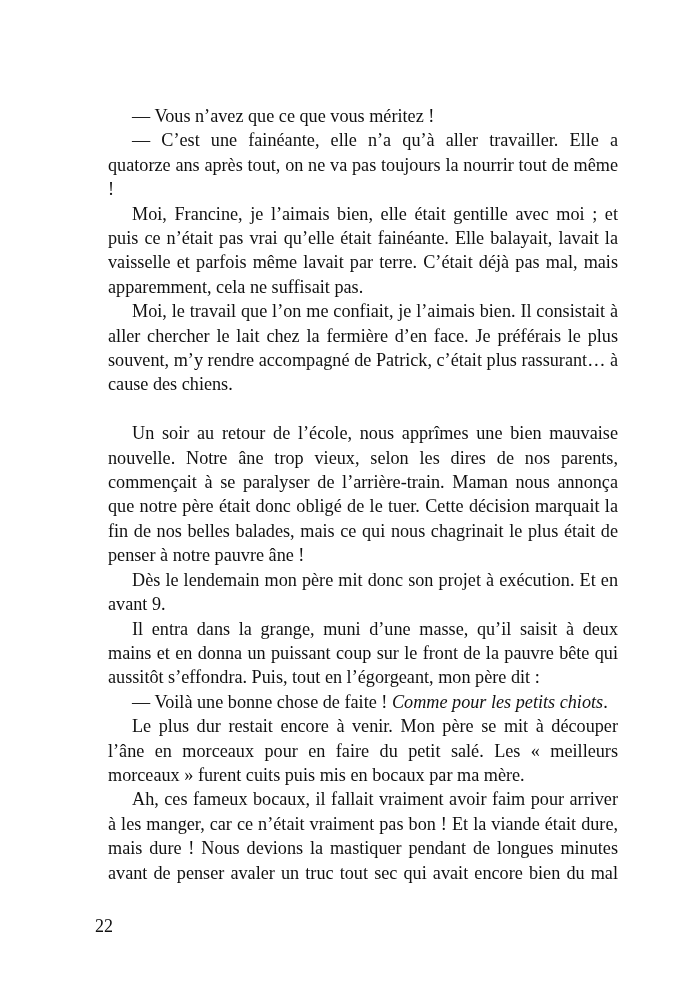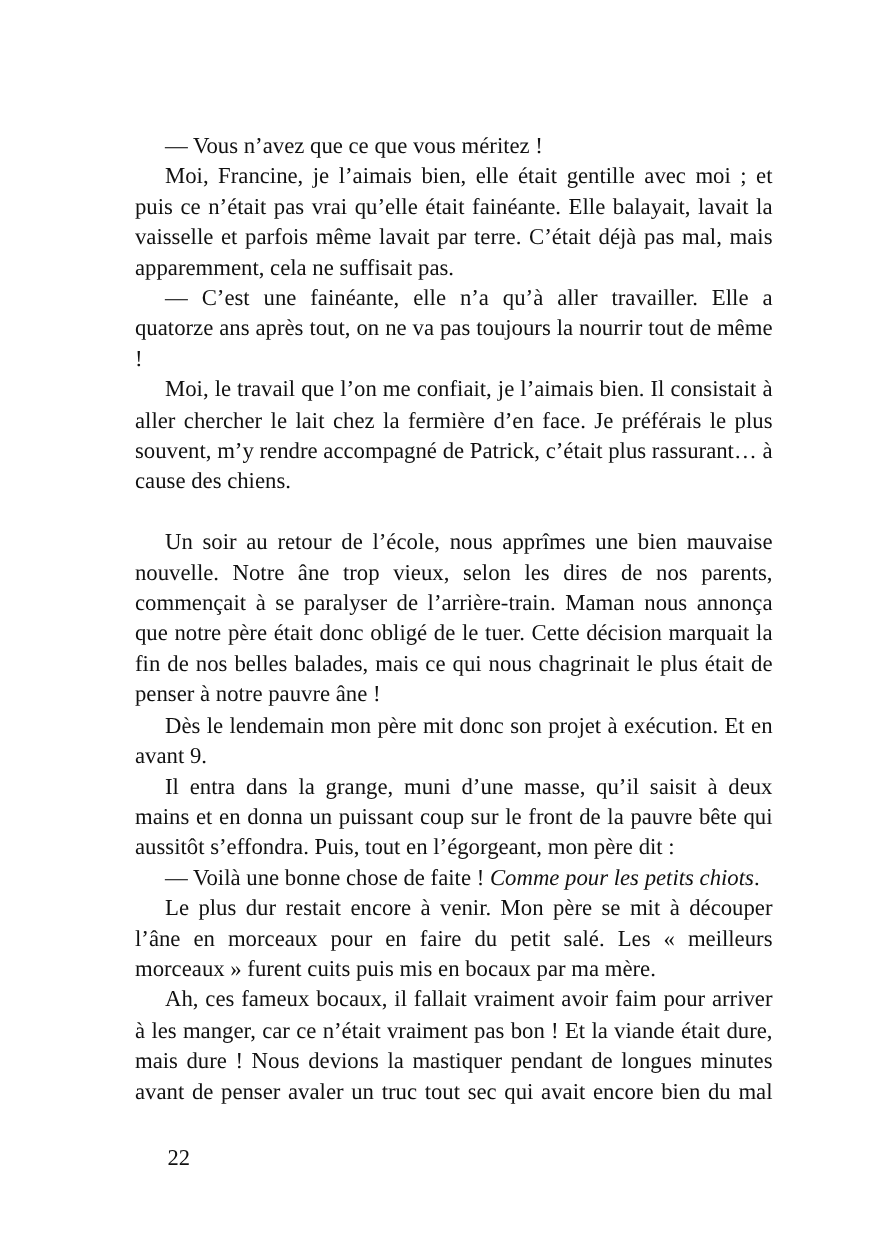--- a/index.html
+++ b/index.html
@@ -35,31 +35,30 @@
   }
   .blank {
     height: 24.4px;
   }
   .page-number {
     position: absolute;
     left: 95px;
     top: 915px;
     font-size: 18px;
     line-height: 22px;
-    margin-left: 39px;
   }
   em { }
 </style>
 </head>
 <body>
 
 <div class="page">
   <p class="para">— Vous n’avez que ce que vous méritez !</p>
+  <p class="para">— C’est une fainéante, elle n’a qu’à aller travailler. Elle a quatorze ans après tout, on ne va pas toujours la nourrir tout de même !</p>
   <p class="para">Moi, Francine, je l’aimais bien, elle était gentille avec moi ; et puis ce n’était pas vrai qu’elle était fainéante. Elle balayait, lavait la vaisselle et parfois même lavait par terre. C’était déjà pas mal, mais apparemment, cela ne suffisait pas.</p>
-  <p class="para">— C’est une fainéante, elle n’a qu’à aller travailler. Elle a quatorze ans après tout, on ne va pas toujours la nourrir tout de même !</p>
   <p class="para">Moi, le travail que l’on me confiait, je l’aimais bien. Il consistait à aller chercher le lait chez la fermière d’en face. Je préférais le plus souvent, m’y rendre accompagné de Patrick, c’était plus rassurant… à cause des chiens.</p>
   <div class="blank"></div>
   <p class="para">Un soir au retour de l’école, nous apprîmes une bien mauvaise nouvelle. Notre âne trop vieux, selon les dires de nos parents, commençait à se paralyser de l’arrière-train. Maman nous annonça que notre père était donc obligé de le tuer. Cette décision marquait la fin de nos belles balades, mais ce qui nous chagrinait le plus était de penser à notre pauvre âne !</p>
   <p class="para">Dès le lendemain mon père mit donc son projet à exécution. Et en avant 9.</p>
   <p class="para">Il entra dans la grange, muni d’une masse, qu’il saisit à deux mains et en donna un puissant coup sur le front de la pauvre bête qui aussitôt s’effondra. Puis, tout en l’égorgeant, mon père dit :</p>
   <p class="para"><span>— Voilà une bonne chose de faite ! </span><em>Comme pour les petits chiots</em><span>.</span></p>
   <p class="para">Le plus dur restait encore à venir. Mon père se mit à découper l’âne en morceaux pour en faire du petit salé. Les « meilleurs morceaux » furent cuits puis mis en bocaux par ma mère.</p>
   <p class="para last-line-justify">Ah, ces fameux bocaux, il fallait vraiment avoir faim pour arriver à les manger, car ce n’était vraiment pas bon ! Et la viande était dure, mais dure ! Nous devions la mastiquer pendant de longues minutes avant de penser avaler un truc tout sec qui avait encore bien du mal</p>
 </div>
 

